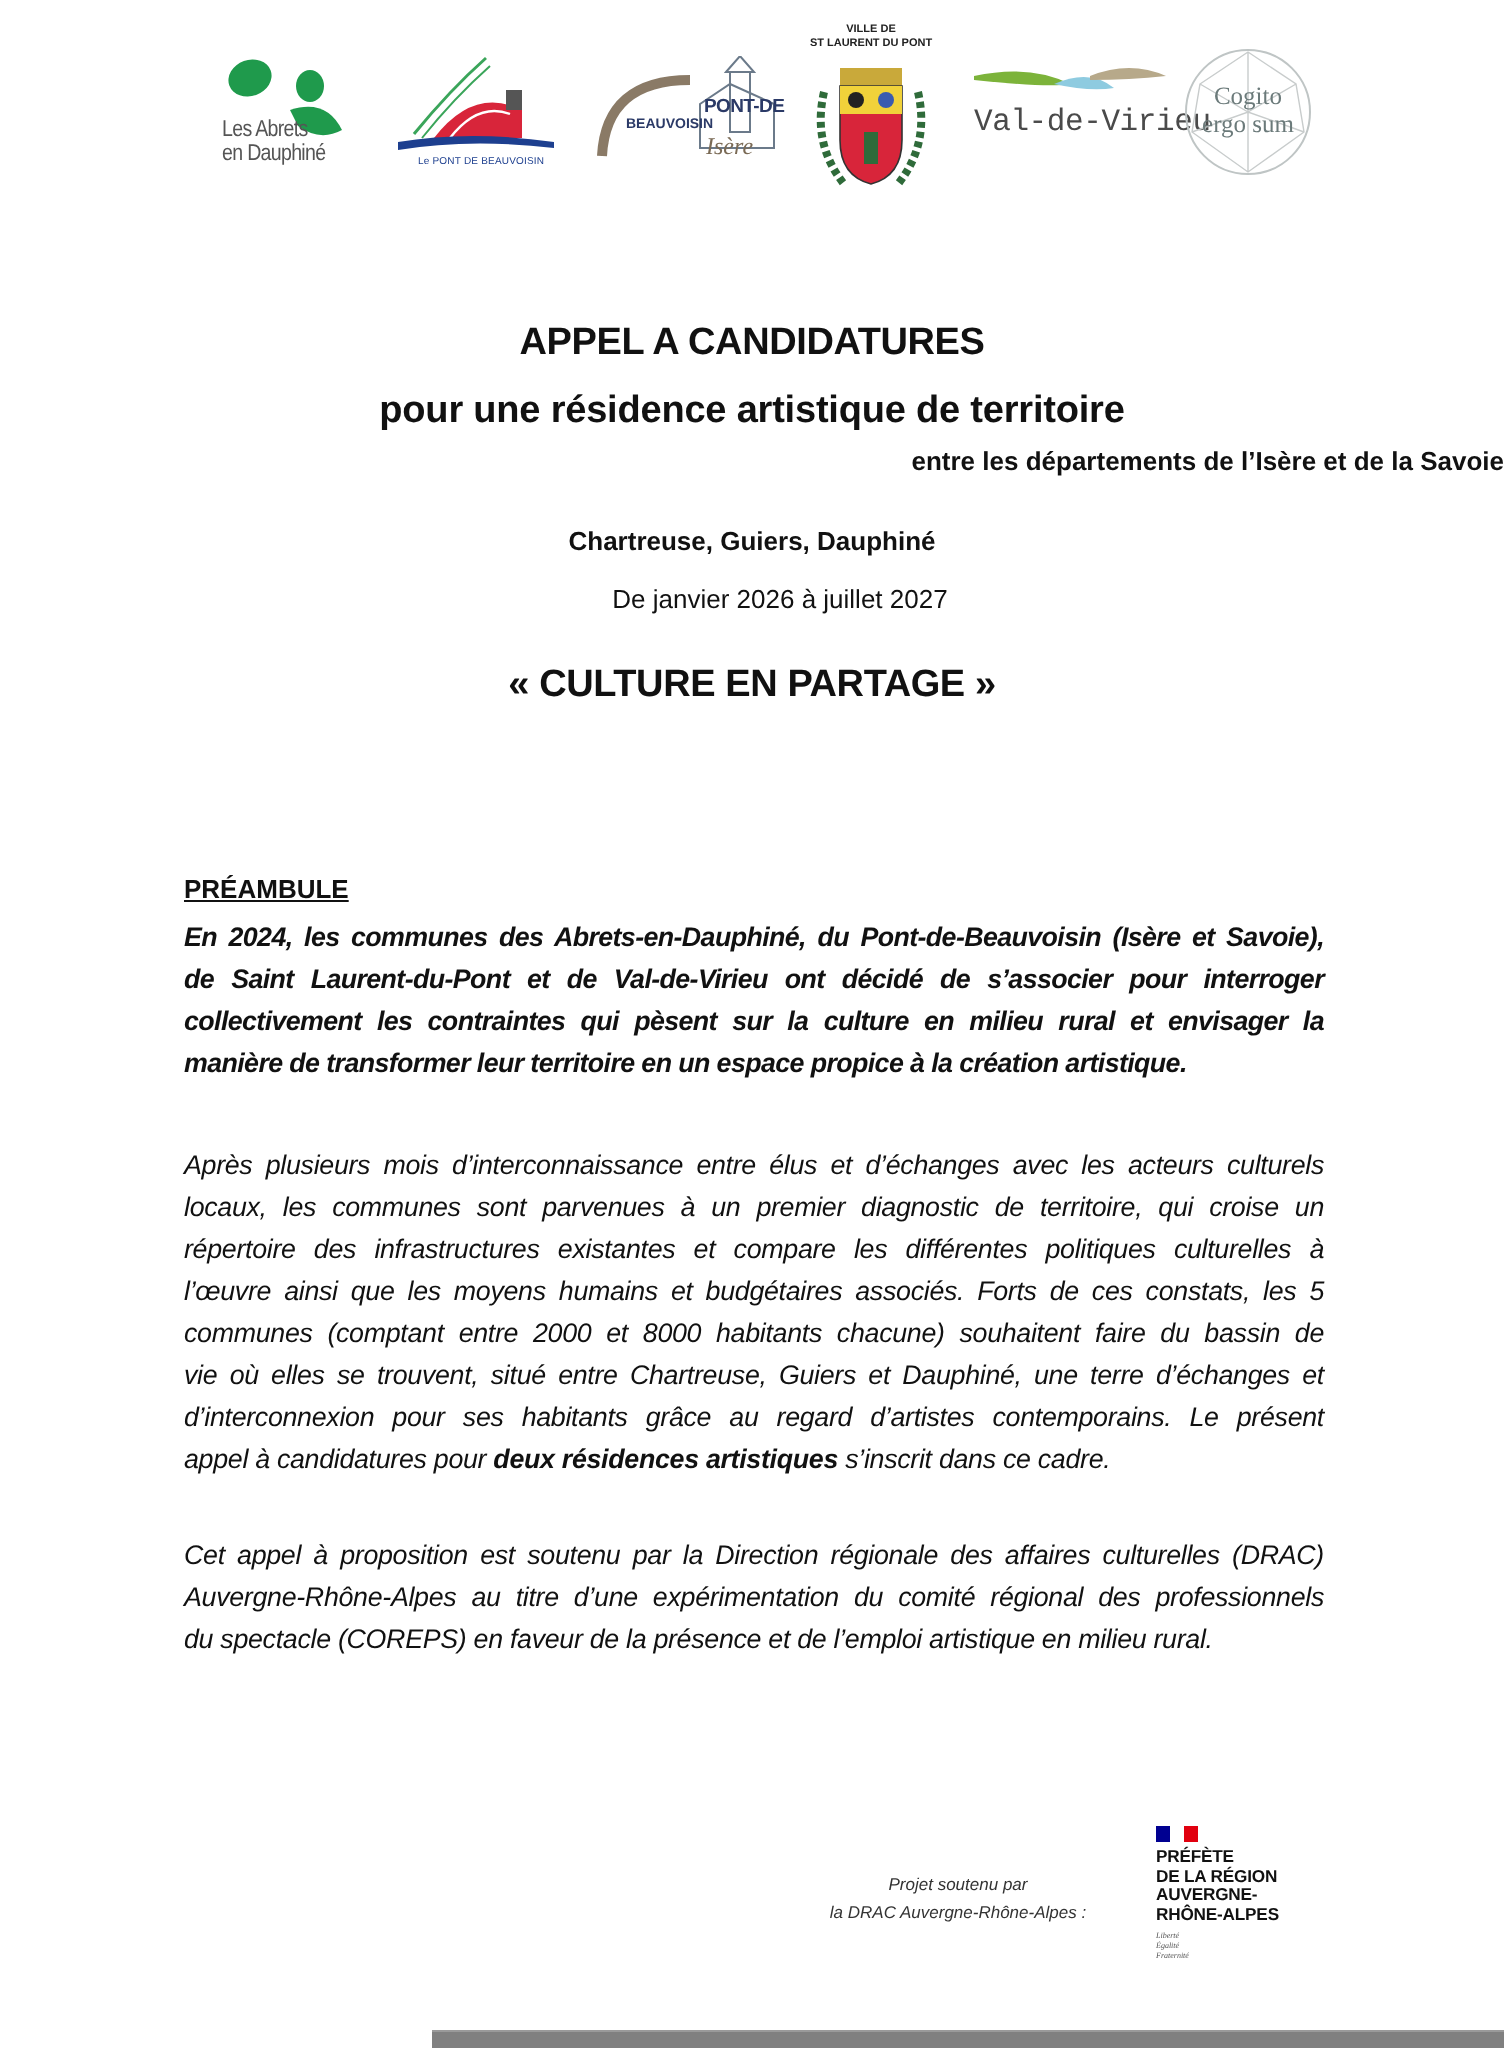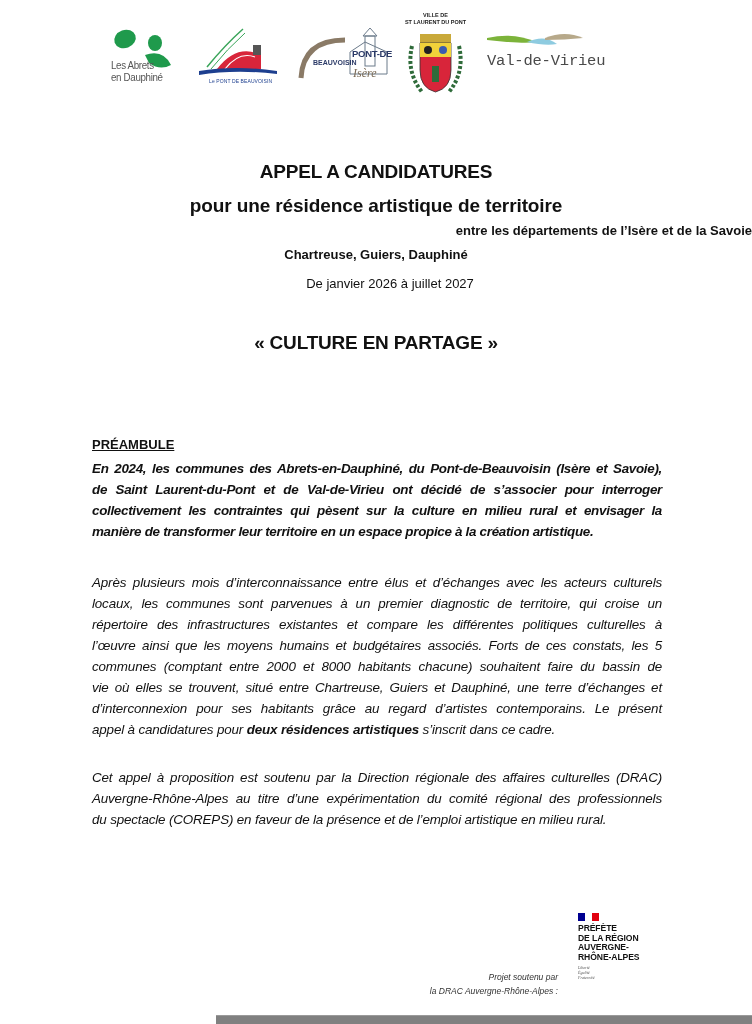--- a/index.html
+++ b/index.html
@@ -26,37 +26,37 @@
     .stl-title { position: absolute; left: 0; top: 0; width: 75px; text-align: center; font-size: 5.5px; line-height: 7px; color: #222; font-weight: bold; }
     .vdv-text { position: absolute; left: 2px; top: 22px; font-size: 15.5px; color: #4a4a4a; letter-spacing: -0.2px; white-space: nowrap; font-family: Liberation Mono, monospace; }
     .cogito-text { position: absolute; left: 0; top: 19px; width: 68px; text-align: center; font-family: "Liberation Serif", serif;
       font-size: 12.5px; line-height: 14px; color: #6b7a7a; }
 
     
     .title-block { position: absolute; left: 0; top: 161px; width: 752px; text-align: center; }
     .t1 { font-size: 19px; font-weight: bold; line-height: 22px; letter-spacing: -0.2px; }
     .t2 { font-size: 19px; font-weight: bold; line-height: 22px; margin-top: 12px; letter-spacing: -0.1px; }
     .t3 { font-size: 13px; font-weight: bold; line-height: 16px; margin-top: 6px; text-align: right; }
-    .t4 { font-size: 13px; font-weight: bold; line-height: 16px; margin-top: 8px; }
+    .t4 { font-size: 13px; font-weight: bold; line-height: 16px; margin-top: 24px; }
     .t5 { font-size: 13px; font-weight: normal; line-height: 16px; margin-top: 13px; padding-left: 28px; }
     .t6 { position: absolute; left: 0; top: 332px; width: 752px; text-align: center; font-size: 19px; font-weight: bold; letter-spacing: -0.2px; }
 
     
     .section-heading { position: absolute; left: 92px; top: 437px; font-size: 13px; font-weight: bold; text-decoration: underline; }
     .para { position: absolute; left: 92px; width: 570px; font-size: 13.4px; line-height: 21px; text-align: justify; letter-spacing: -0.15px; font-style: italic; }
     .para.bold { font-weight: bold; letter-spacing: -0.3px; }
     .p1 { top: 458px; }
     .p2 { top: 572px; }
     .p3 { top: 767px; }
     .para .line { display: block; text-align: justify; text-align-last: justify; white-space: nowrap; }
     .para .line.last { text-align-last: left; }
     .para b { font-weight: bold; }
 
     
-    .support-text { position: absolute; left: 400px; top: 970px; width: 158px; text-align: right; font-size: 8.5px; font-style: italic; line-height: 14px; color: #333; }
+    .support-text { position: absolute; left: 400px; top: 935px; width: 158px; text-align: center; font-size: 8.5px; font-style: italic; line-height: 14px; color: #333; }
     .prefete { position: absolute; left: 578px; top: 913px; width: 80px; }
     .flag { display: flex; gap: 2px; margin-bottom: 3px; }
     .flag span { display: block; width: 7px; height: 8px; }
     .prefete-title { font-size: 8.6px; font-weight: bold; line-height: 9.5px; color: #111; letter-spacing: -0.1px; }
     .prefete-motto { font-family: "Liberation Serif", serif; font-style: italic; font-size: 4px; line-height: 5px; color: #555; margin-top: 3px; }
 
     .bottom-bar { position: absolute; left: 216px; top: 1015px; width: 536px; height: 9px; background: #808080; border-top: 1px solid #9a9a9a; }
   </style>
 </head>
 <body>
@@ -119,20 +119,30 @@
 
     <div class="logo logo-vdv">
       <svg width="100" height="24" viewBox="0 0 100 24">
         <path d="M2 8 Q30 2 50 12 Q40 14 2 10 Z" fill="#7cb33a"></path>
         <path d="M42 12 Q60 4 72 14 Q60 16 42 12 Z" fill="#8ecbe0"></path>
         <path d="M60 8 Q80 0 98 8 Q80 10 60 10 Z" fill="#b7a98a"></path>
       </svg>
       <div class="vdv-text">Val-de-Virieu</div>
     </div>
 
+    <div class="logo logo-cogito">
+      <svg width="68" height="68" viewBox="0 0 68 68">
+        <circle cx="34" cy="34" r="31" fill="none" stroke="#bfc5c5" stroke-width="1"></circle>
+        <path d="M10 20 L34 4 L58 20 L62 44 L34 64 L6 44 Z M10 20 L34 34 L58 20 M6 44 L34 34 L62 44 M34 4 L34 64" stroke="#c8cccc" stroke-width="0.7" fill="none"></path>
+      </svg>
+      <div class="cogito-text">
+        <div>Cogito</div>
+        <div>ergo sum</div>
+      </div>
+    </div>
   </div>
 
   <div class="title-block">
     <div class="t1">APPEL A CANDIDATURES</div>
     <div class="t2">pour une résidence artistique de territoire</div>
     <div class="t3">entre les départements de l’Isère et de la Savoie</div>
     <div class="t4">Chartreuse, Guiers, Dauphiné</div>
     <div class="t5">De janvier 2026 à juillet 2027</div>
   </div>
   <div class="t6">« CULTURE EN PARTAGE »</div>

